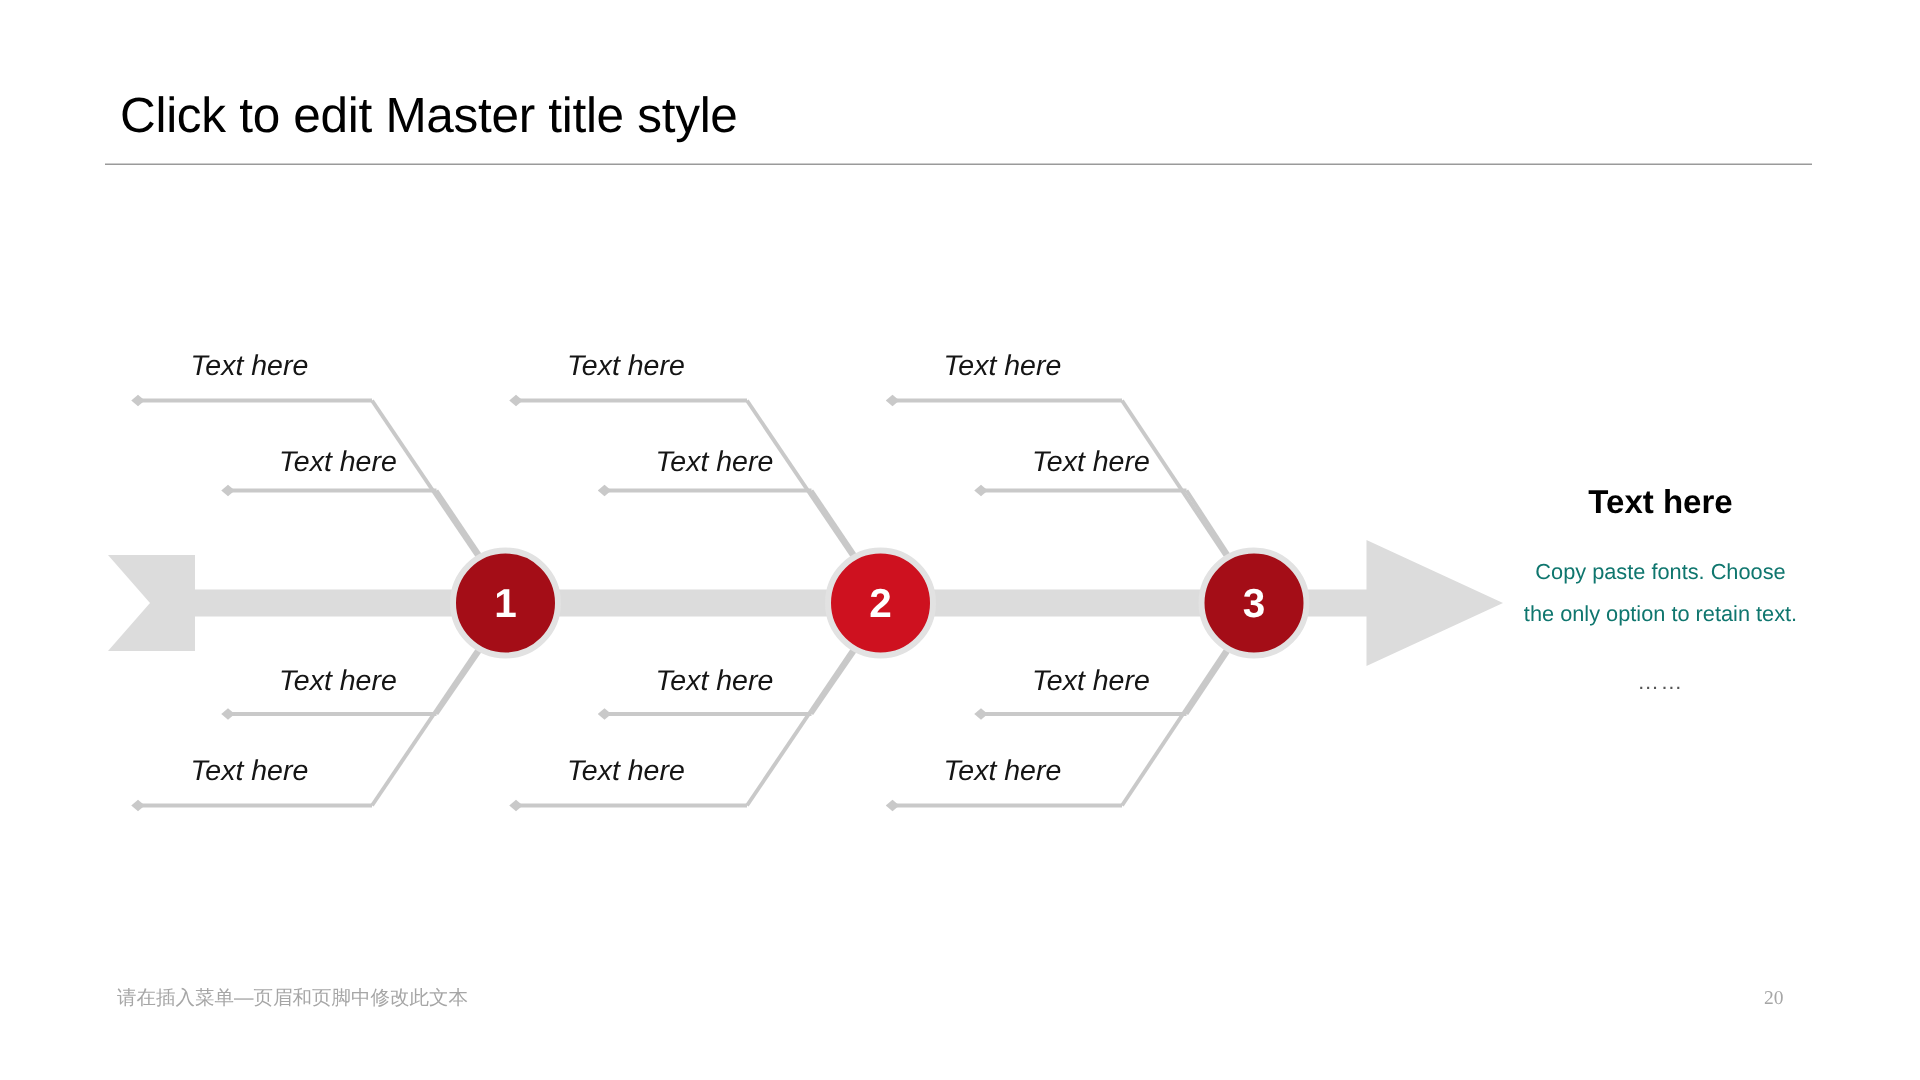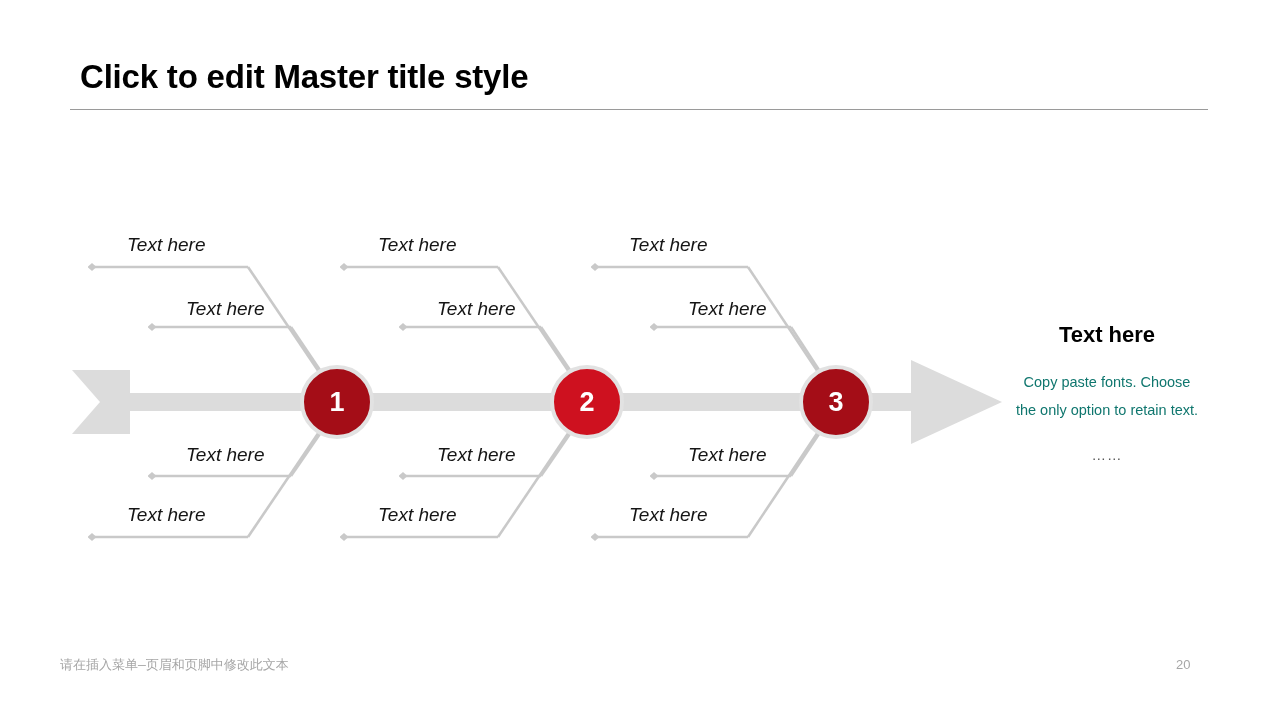--- a/index.html
+++ b/index.html
@@ -15,21 +15,21 @@
     font-family: "Liberation Sans", sans-serif;
     color: #000000;
   }
 
   
   #slide-title {
     position: absolute;
     left: 80px;
     top: 58px;
     font-size: 33px;
-    font-weight: bold;
+    font-weight: normal;
     letter-spacing: -0.2px;
     color: #000000;
     white-space: nowrap;
   }
   #title-rule {
     position: absolute;
     left: 70px;
     top: 109px;
     width: 1138px;
     height: 1px;
@@ -98,32 +98,33 @@
   #right-ellipsis {
     margin-top: 22px;
     font-size: 14.5px;
     color: #555555;
     letter-spacing: 1px;
   }
 
   
   #footer-text {
     position: absolute;
-    left: 60px;
+    left: 78px;
     top: 656px;
     font-size: 13px;
     color: #a6a6a6;
-    font-family: Liberation Mono, monospace;
+    font-family: Liberation Sans, sans-serif;
   }
   #page-number {
     position: absolute;
     left: 1176px;
     top: 657px;
     font-size: 13px;
     color: #a6a6a6;
+    font-family: Liberation Serif, serif;
   }
 </style>
 </head>
 <body>
 
 <div id="slide-title">Click to edit Master title style</div>
 <div id="title-rule"></div>
 
 <div id="diagram">
   <svg width="1280" height="720" viewBox="0 0 1280 720" xmlns="http://www.w3.org/2000/svg">

